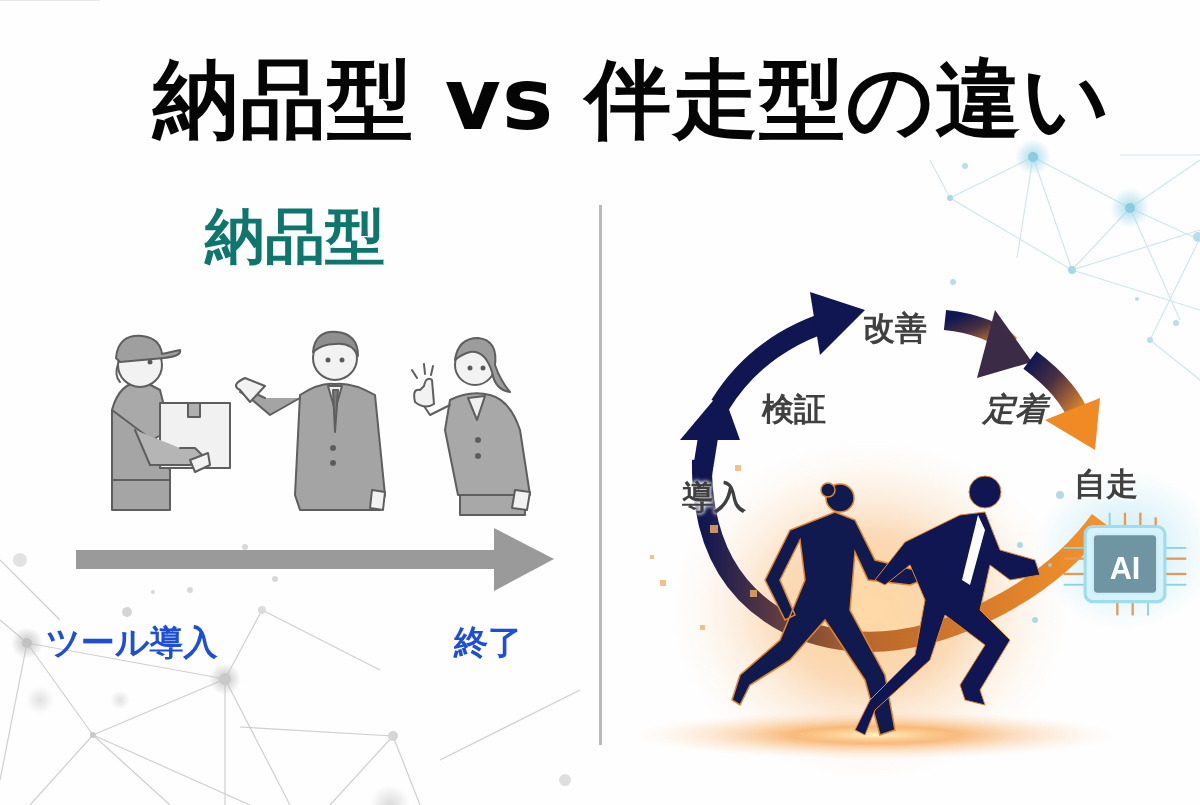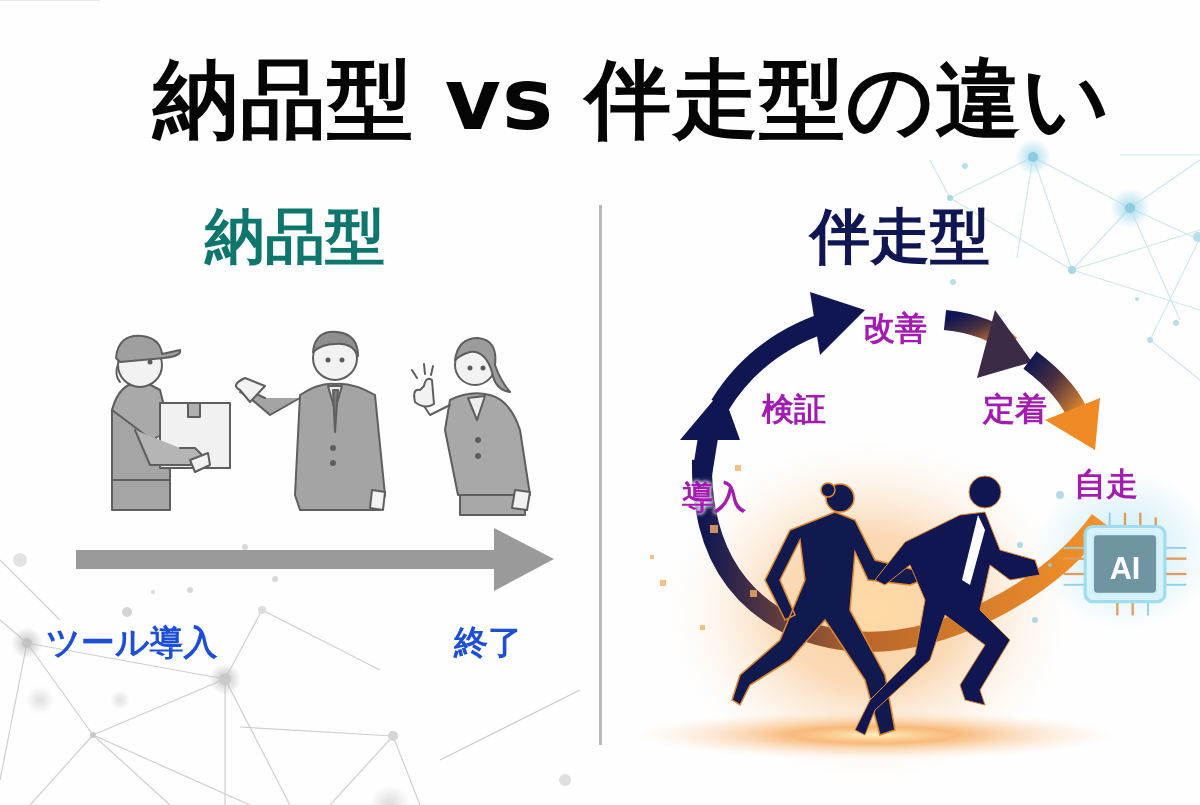--- a/index.html
+++ b/index.html
@@ -11,21 +11,21 @@
     position: absolute; left: 0; top: 44px; width: 1200px; text-align: center;
     font-size: 86px; font-weight: bold; color: #050505; letter-spacing: 1px; line-height: 110px; margin-left: 32px;
   }
   .divider { position: absolute; left: 599px; top: 205px; width: 3px; height: 540px; background: #b9b9b9; }
   .left-title { position: absolute; left: 170px; top: 196px; width: 250px; text-align: center; font-size: 60px; font-weight: bold; color: #0f766e; line-height: 80px; }
   .right-title { position: absolute; left: 770px; top: 196px; width: 260px; text-align: center; font-size: 60px; font-weight: bold; color: #0f1652; line-height: 80px; }
   .illust { position: absolute; left: 90px; top: 320px; width: 460px; height: 200px; }
   .flow-arrow { position: absolute; left: 76px; top: 528px; width: 480px; height: 66px; }
   .step-label { position: absolute; top: 620px; font-size: 34px; font-weight: bold; color: #1d4ed8; line-height: 44px; white-space: nowrap; }
   .cycle-svg { position: absolute; left: 640px; top: 280px; width: 560px; height: 525px; }
-  .cycle-label { position: absolute; font-size: 32px; font-weight: bold; color: #a21caf; line-height: 40px; white-space: nowrap; text-shadow: 0 0 4px #fff, 0 0 4px #fff; }
+  .cycle-label { position: absolute; font-size: 32px; font-weight: bold; color: #404040; line-height: 40px; white-space: nowrap; text-shadow: 0 0 4px #fff, 0 0 4px #fff; }
   .ai-chip { position: absolute; left: 1085px; top: 515px; width: 80px; height: 75px; }
 </style>
 </head>
 <body>
 
 <div class="canvas">
 
   <svg class="bg-svg" viewBox="0 0 1200 805">
     <defs>
       <radialGradient id="grayGlow" cx="50%" cy="50%" r="50%">
@@ -166,21 +166,20 @@
   </svg>
 
   <svg class="flow-arrow" viewBox="0 0 480 66">
     <rect x="0" y="22" width="420" height="19" fill="#9a9a9a"></rect>
     <polygon points="418,0 478,31 418,63" fill="#9a9a9a"></polygon>
   </svg>
 
   <div class="step-label" style="left:46px;">ツール導入</div>
   <div class="step-label" style="left:454px;">終了</div>
 
-  <div class="right-title">伴走型</div>
 
   <svg class="cycle-svg" viewBox="0 0 560 525">
     <defs>
       <linearGradient id="arcGrad" x1="0" y1="0" x2="1" y2="1">
         <stop offset="0%" stop-color="#0f1652"></stop>
         <stop offset="55%" stop-color="#3a2a4a"></stop>
         <stop offset="100%" stop-color="#f08a24"></stop>
       </linearGradient>
       <linearGradient id="arcRight" x1="0" y1="0" x2="1" y2="1">
         <stop offset="0%" stop-color="#0f1652"></stop>
@@ -250,21 +249,21 @@
     <g fill="#0f1652" stroke="#e0852f" stroke-width="1">
       <circle cx="345" cy="212" r="16"></circle>
       <path d="M320 235 L345 232 L360 270 L395 280 L400 295 L370 300 L350 285 L340 330 L370 360 L340 410 L345 425 L325 420 L320 405 L345 365 L305 335 L290 380 L235 430 L225 455 L215 450 L230 420 L275 375 L285 320 L270 285 L245 305 L235 300 L265 262 Z"></path>
       <path d="M338 235 L345 250 L330 305 L322 300 Z" fill="#ffffff" stroke="none"></path>
     </g>
   </svg>
 
   <div class="cycle-label" style="left:682px; top:477px;">導入</div>
   <div class="cycle-label" style="left:762px; top:389px;">検証</div>
   <div class="cycle-label" style="left:863px; top:308px;">改善</div>
-  <div class="cycle-label" style="left:983px; top:389px;">定着</div>
+  <div class="cycle-label" style="left:983px; top:389px;font-style:italic;">定着</div>
   <div class="cycle-label" style="left:1074px; top:464px;">自走</div>
 
   <svg class="ai-chip" viewBox="0 0 80 75" style="left:1060px; top:505px; width:130px; height:115px;">
     <g stroke="#e09a5a" stroke-width="1.5" fill="none">
       <path d="M40 5 L40 15"></path>
         <path d="M50 5 L50 15"></path>
         <path d="M60 8 L60 15"></path>
       <path d="M0 35 L15 35"></path>
         <path d="M0 45 L15 45"></path>
       <path d="M65 35 L80 35"></path>

